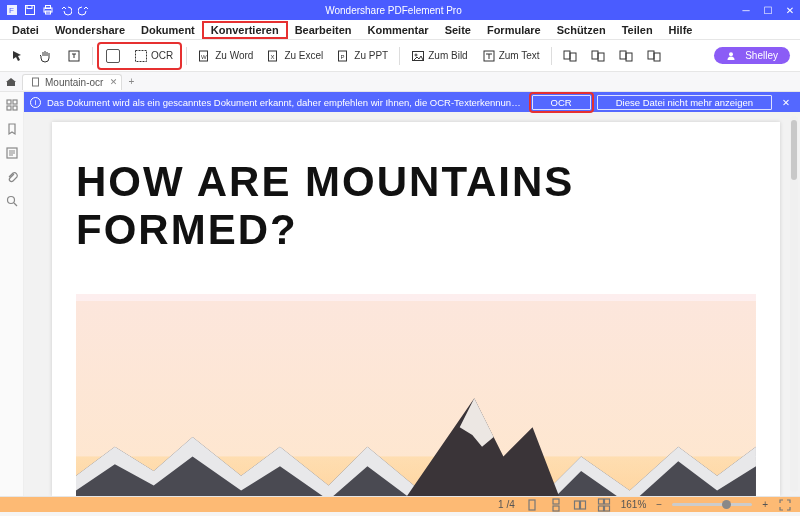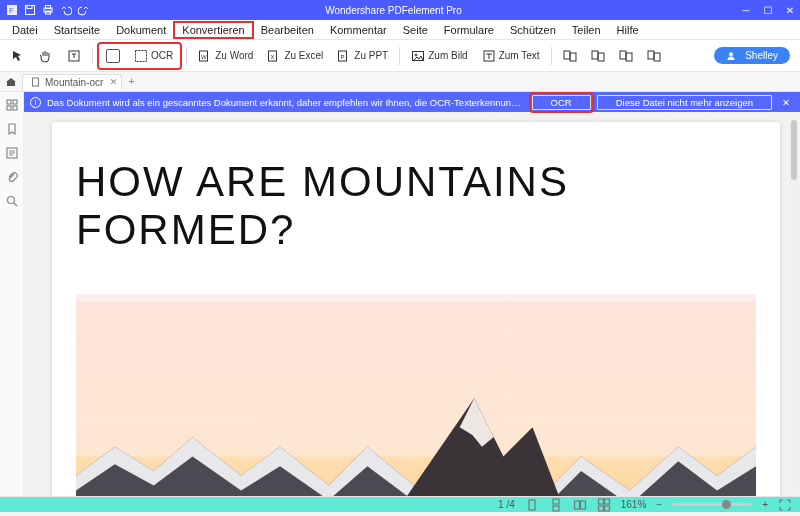--- a/index.html
+++ b/index.html
@@ -2,50 +2,50 @@
 <html><head>
 <meta charset="utf-8">
 <style>
   * { box-sizing: border-box; margin: 0; padding: 0; font-family: "Segoe UI", Arial, sans-serif; }
   html, body { width: 800px; height: 516px; overflow: hidden; background:#f5f5f5; }
   .titlebar { height:20px; background:#4a5cff; color:#fff; display:flex; align-items:center; font-size:10px; position:relative; }
   .titlebar .left-icons { display:flex; gap:6px; padding-left:6px; align-items:center; }
   .titlebar .app-title { position:absolute; left:0; right:13px; text-align:center; pointer-events:none; }
   .titlebar .win-controls { position:absolute; right:4px; display:flex; gap:10px; }
   .tb-icon { width:12px; height:12px; display:flex; align-items:center; justify-content:center; font-size:10px; }
-  .menubar { height:20px; background:#fff; display:flex; align-items:center; padding-left:4px; font-size:11px; color:#222; border-bottom:1px solid #e6e6e6; }
+  .menubar { height:20px; background:#fff; display:flex; align-items:center; padding-left:4px; font-size:11px; color:#222; border-bottom:1px solid #e6e6e6;font-weight:bold; }
   .menubar .menu-item { padding:2px 8px; cursor:default; }
   .menubar .menu-item.highlight { outline:2px solid #e63030; outline-offset:-1px; }
   .toolbar { height:32px; background:#fff; display:flex; align-items:center; padding:0 6px; gap:4px; font-size:10px; color:#333; border-bottom:1px solid #e6e6e6; position:relative; }
   .tb-btn { display:flex; align-items:center; gap:3px; padding:3px 5px; border-radius:3px; }
   .tb-btn svg, .tb-btn .ico { width:14px; height:14px; }
   .tb-sep { width:1px; height:18px; background:#ddd; margin:0 2px; }
   .tb-group.highlight { outline:2px solid #e63030; outline-offset:0px; padding:2px; border-radius:2px; display:flex; align-items:center; gap:4px;}
-  .user-pill { position:absolute; right:10px; background:#3b82f6; color:#fff; border-radius:12px; padding:3px 12px; font-size:10px; display:flex; align-items:center; gap:9px; }
+  .user-pill { position:absolute; right:10px; background:#8b5cf6; color:#fff; border-radius:12px; padding:3px 12px; font-size:10px; display:flex; align-items:center; gap:9px; }
   .tabbar { height:20px; background:#f7f7f9; display:flex; align-items:center; font-size:10px; color:#555; border-bottom:1px solid #e6e6e6; }
   .tabbar .home-tab { width:22px; display:flex; align-items:center; justify-content:center; }
   .doc-tab { background:#fff; border:1px solid #ddd; border-bottom:none; padding:2px 18px 2px 8px; position:relative; border-radius:3px 3px 0 0; display:flex; align-items:center; gap:4px;}
   .doc-tab .close { position:absolute; right:4px; font-size:9px; color:#888; }
   .add-tab { width:18px; text-align:center; color:#888; }
   .workarea { display:flex; height:calc(516px - 20px - 20px - 32px - 20px - 20px); }
   .sidebar { width:24px; background:#fafafa; border-right:1px solid #eee; display:flex; flex-direction:column; align-items:center; padding-top:6px; gap:10px; color:#888; }
   .sidebar .sb { width:14px; height:14px; }
   .doc-area { flex:1; position:relative; background:#f2f2f2; overflow:hidden; }
   .banner { height:20px; background:#5468ff; color:#fff; font-size:9.5px; display:flex; align-items:center; padding:0 6px; gap:6px; }
   .banner .msg { flex:1; white-space:nowrap; overflow:hidden; text-overflow:ellipsis; }
   .banner .btn { border:1px solid rgba(255,255,255,.8); padding:1px 18px; font-size:9.5px; border-radius:1px; }
   .banner .btn.hl { outline:2px solid #e63030; outline-offset:1px; }
   .banner .close-x { padding:0 4px; }
   .page { position:absolute; top:30px; left:28px; right:20px; bottom:0; background:#fff; box-shadow:0 0 4px rgba(0,0,0,.15); overflow:hidden; }
-  .page-title { font-family: Impact, "Arial Black", sans-serif; font-size:42px; letter-spacing:2px; color:#111; padding:36px 24px 20px 24px; font-weight:400; }
+  .page-title { font-family: Impact, "Arial Black", sans-serif; font-size:42px; letter-spacing:2px; color:#111; padding:36px 24px 20px 24px; font-weight:700; }
   .photo-wrap { margin:20px 24px 0 24px; height:260px; background:linear-gradient(#fdeeee,#fff5ef); position:relative; overflow:hidden;}
   .mountains { position:absolute; left:0; right:0; bottom:0; }
   .vscroll { position:absolute; right:2px; top:24px; width:8px; bottom:4px; background:#f0f0f0; border-radius:4px; }
   .vscroll .thumb { position:absolute; left:1px; right:1px; top:4px; height:60px; background:#c8c8c8; border-radius:3px; }
-  .statusbar { height:16px; background:#5eead4; border-top:1px solid #e6e6e6; display:flex; align-items:center; font-size:10px; color:#555; padding:0 8px; gap:10px; }
+  .statusbar { height:16px; background:#fdba74; border-top:1px solid #e6e6e6; display:flex; align-items:center; font-size:10px; color:#555; padding:0 8px; gap:10px; }
   .statusbar .spacer { flex:1; }
   .statusbar .view-ico { width:14px; height:14px; color:#777; }
   .zoom-slider { width:80px; height:3px; background:#ccc; position:relative; border-radius:2px;}
   .zoom-slider .knob { position:absolute; top:-3px; left:50px; width:9px; height:9px; background:#888; border-radius:50%; }
   .ico-box { width:14px; height:14px; border:1.5px solid #555; border-radius:2px; display:inline-block; }
   .info-circle { width:11px;height:11px;border:1.3px solid #fff;border-radius:50%;display:flex;align-items:center;justify-content:center;font-size:8px;}
 </style>
 </head>
 <body>
 
@@ -86,21 +86,21 @@
   <div class="app-title">Wondershare PDFelement Pro</div>
   <div class="win-controls">
     <span class="tb-icon">─</span>
     <span class="tb-icon">☐</span>
     <span class="tb-icon">✕</span>
   </div>
 </div>
 
 <div class="menubar">
   <span class="menu-item">Datei</span>
-  <span class="menu-item">Startseite</span>
+  <span class="menu-item">Wondershare</span>
   <span class="menu-item">Dokument</span>
   <span class="menu-item highlight">Konvertieren</span>
   <span class="menu-item">Bearbeiten</span>
   <span class="menu-item">Kommentar</span>
   <span class="menu-item">Seite</span>
   <span class="menu-item">Formulare</span>
   <span class="menu-item">Schützen</span>
   <span class="menu-item">Teilen</span>
   <span class="menu-item">Hilfe</span>
 </div>

